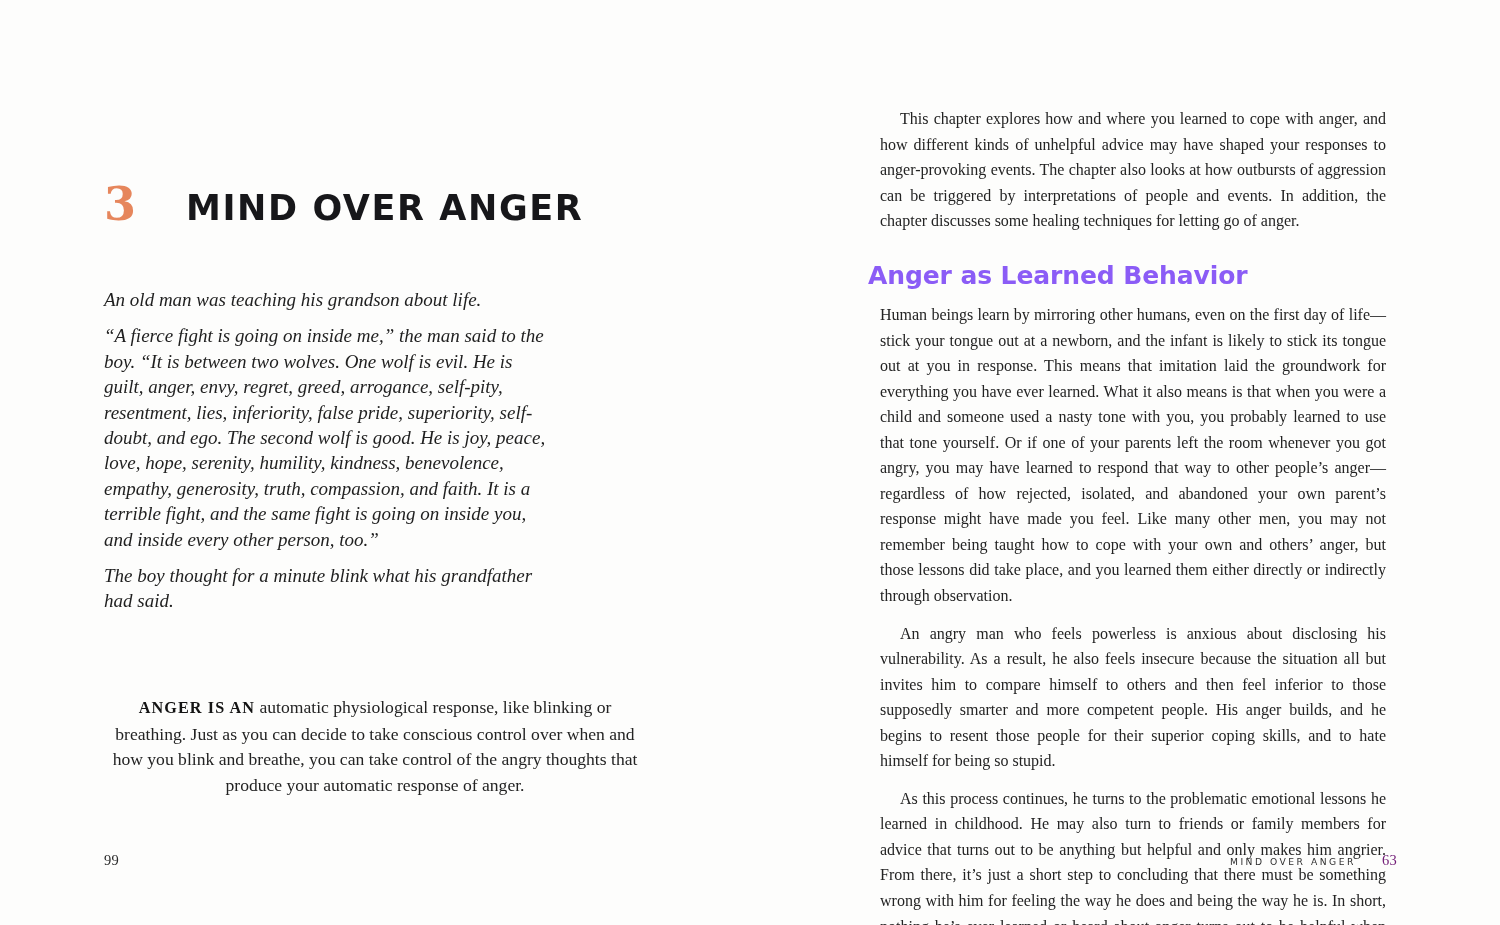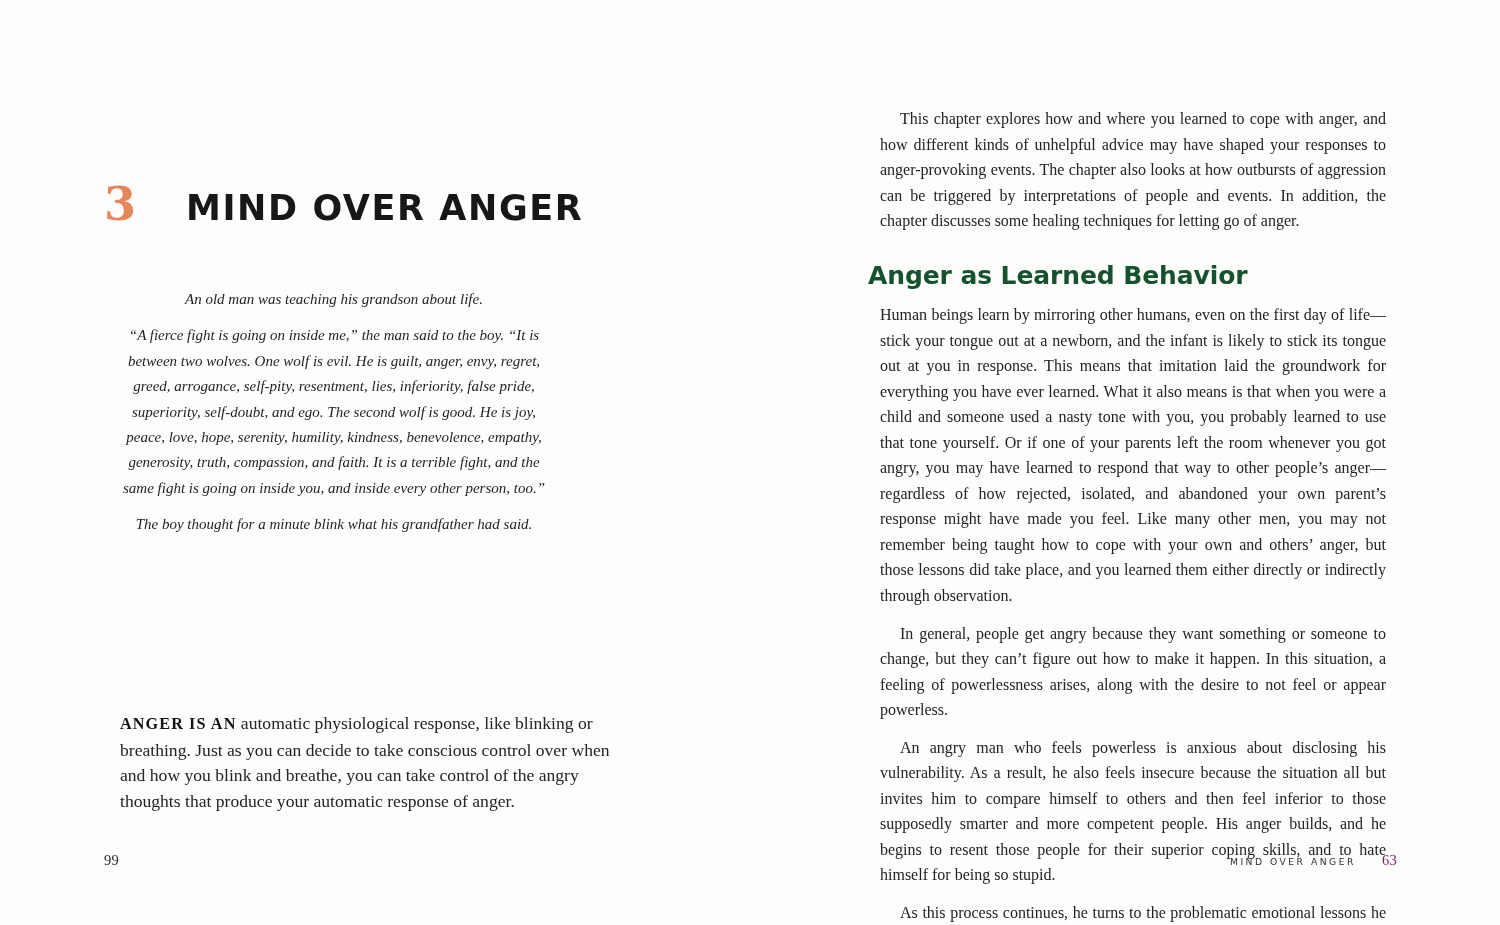--- a/index.html
+++ b/index.html
@@ -58,41 +58,41 @@
     color: #17171a;
   }
 
   .epigraph {
     position: absolute;
     left: 104px;
     top: 287px;
     width: 452px;
   }
   .epigraph p {
-    margin: 0 0 11px 8px;
+    margin: 0 0 11px 0;
     font-family: "Liberation Serif", serif;
     font-style: italic;
-    font-size: 15px;
+    font-size: 19px;
     line-height: 25.4px;
     color: #1f1f1f;
-    text-align: center;
+    text-align: left;
   }
   .epigraph p:last-child { margin-bottom: 0; }
 
   .left-body {
     position: absolute;
     left: 104px;
     top: 695px;
     width: 542px;
   }
   .left-body p {
-    margin: 16px;
+    margin: 0;
     font-size: 17.6px;
     line-height: 25.6px;
-    text-align: left;
+    text-align: center;
     color: #232323;
   }
   .smallcaps-lead {
     font-weight: 700;
     font-size: 16.2px;
     letter-spacing: 1.1px;
     text-transform: uppercase;
     color: #141414;
   }
 
@@ -114,21 +114,21 @@
   }
   .right-col p.body.indent { text-indent: 20px; }
 
   .section-heading {
     margin: 29px 0 13px 0;
     font-family: "DejaVu Sans", sans-serif;
     font-weight: 700;
     font-size: 25px;
     line-height: 1.05;
     letter-spacing: -0.1px;
-    color: #14532d;
+    color: #8b5cf6;
   }
 
   
   .folio {
     position: absolute;
     bottom: 56px;
     font-family: "Liberation Serif", serif;
     font-size: 14.5px;
     color: #2a2a2a;
     letter-spacing: 0.3px;
@@ -185,21 +185,20 @@
   </div>
 
   <div class="page page-right">
 
     <div class="right-col">
       <p class="body indent">This chapter explores how and where you learned to cope with anger, and how different kinds of unhelpful advice may have shaped your responses to anger-provoking events. The chapter also looks at how outbursts of aggression can be triggered by interpretations of people and events. In addition, the chapter discusses some healing techniques for letting go of anger.</p>
 
       <h2 class="section-heading">Anger as Learned Behavior</h2>
 
       <p class="body">Human beings learn by mirroring other humans, even on the first day of life—stick your tongue out at a newborn, and the infant is likely to stick its tongue out at you in response. This means that imitation laid the groundwork for everything you have ever learned. What it also means is that when you were a child and someone used a nasty tone with you, you probably learned to use that tone yourself. Or if one of your parents left the room whenever you got angry, you may have learned to respond that way to other people’s anger—regardless of how rejected, isolated, and abandoned your own parent’s response might have made you feel. Like many other men, you may not remember being taught how to cope with your own and others’ anger, but those lessons did take place, and you learned them either directly or indirectly through observation.</p>
-      <p class="body indent">In general, people get angry because they want something or someone to change, but they can’t figure out how to make it happen. In this situation, a feeling of powerlessness arises, along with the desire to not feel or appear powerless.</p>
       <p class="body indent">An angry man who feels powerless is anxious about disclosing his vulnerability. As a result, he also feels insecure because the situation all but invites him to compare himself to others and then feel inferior to those supposedly smarter and more competent people. His anger builds, and he begins to resent those people for their superior coping skills, and to hate himself for being so stupid.</p>
       <p class="body indent">As this process continues, he turns to the problematic emotional lessons he learned in childhood. He may also turn to friends or family members for advice that turns out to be anything but helpful and only makes him angrier. From there, it’s just a short step to concluding that there must be something wrong with him for feeling the way he does and being the way he is. In short, nothing he’s ever learned or heard about anger turns out to be helpful when he’s actually angry.</p>
     </div>
 
     <div class="footer-right">
       <span class="running-head">Mind Over Anger</span>
       <span class="folio-right">63</span>
     </div>
   </div>
 

